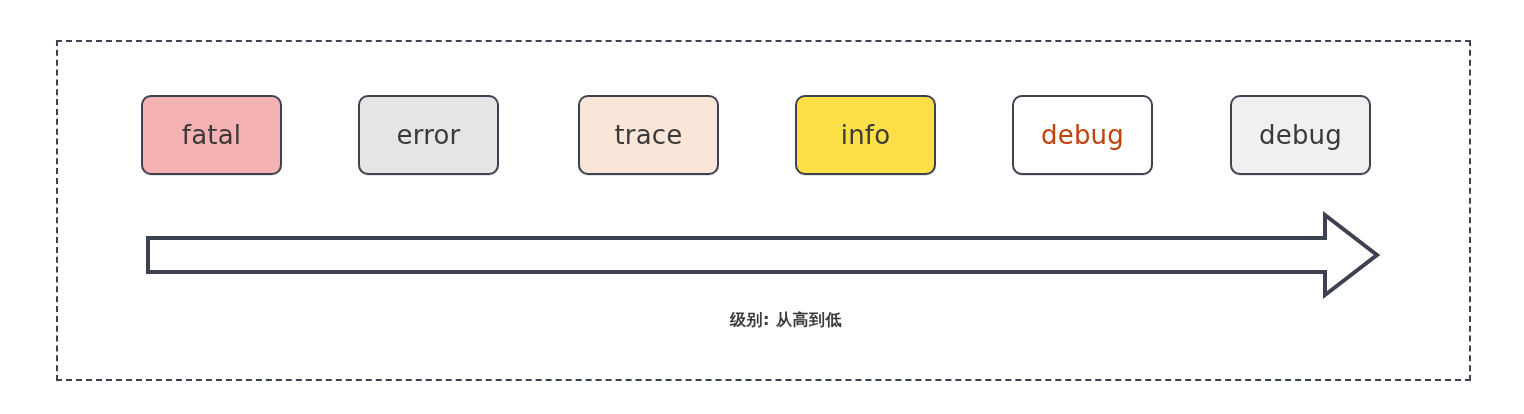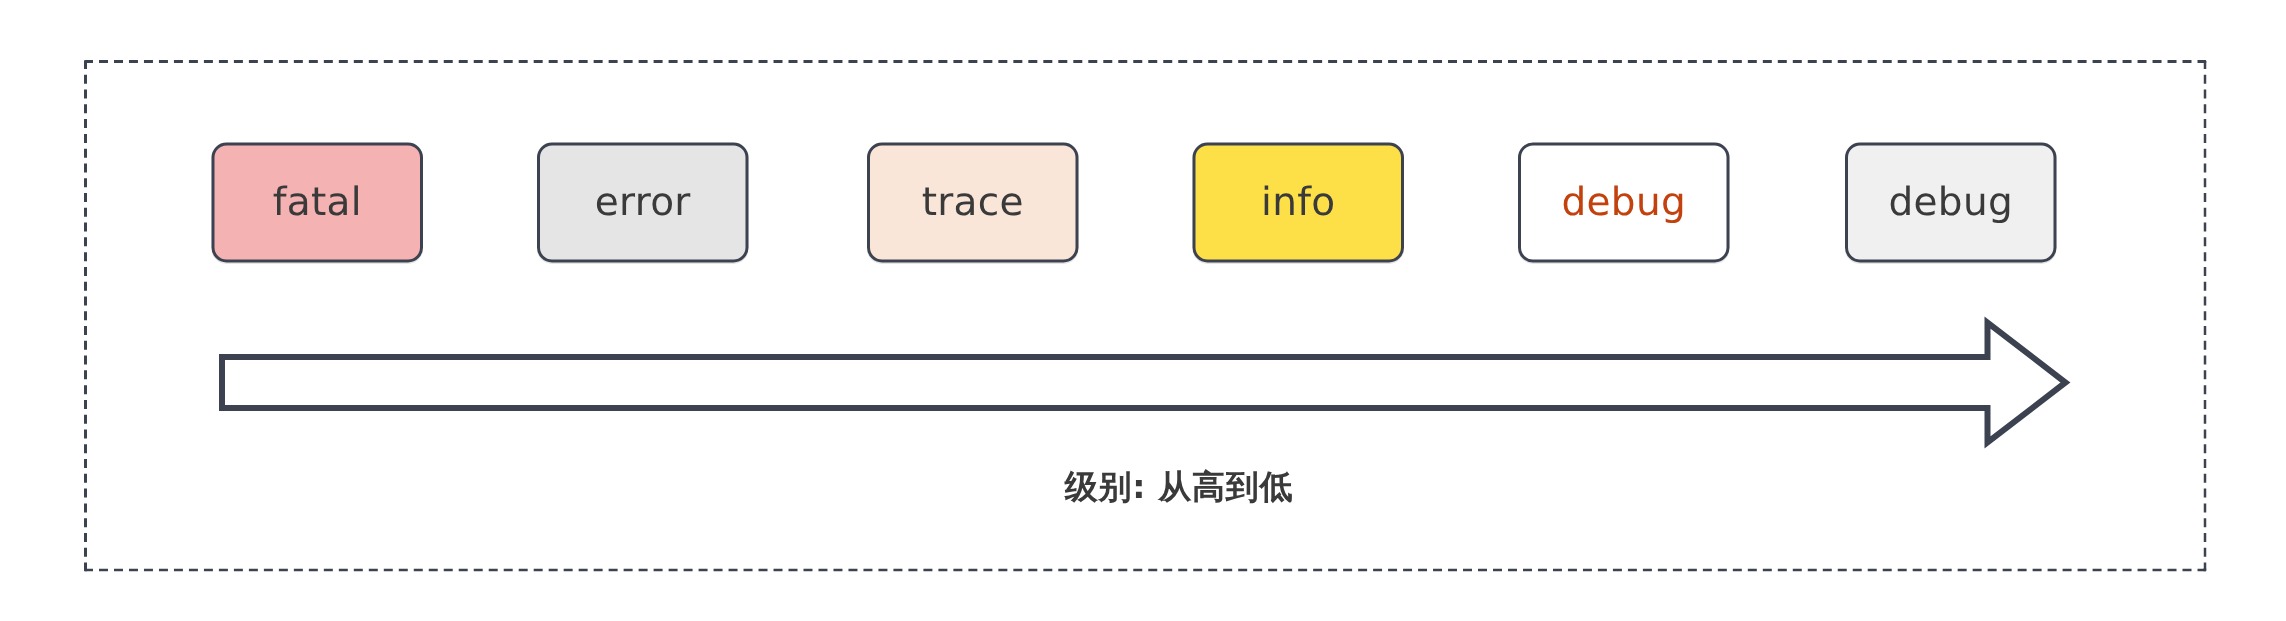--- a/index.html
+++ b/index.html
@@ -81,21 +81,21 @@
     overflow: visible;
   }
 
   
   #arrow-caption {
     position: absolute;
     left: 0;
     top: 310px;
     width: 1524px;
     text-align: center;
-    font-size: 22px;
+    font-size: 16px;
     font-weight: 700;
     color: #3a3a3a;
     letter-spacing: 0.5px;
     font-family: "DejaVu Sans", "Liberation Sans", sans-serif;
   }
   
   #arrow-caption .caption-text {
     display: inline-block;
     transform: translateX(24px);
   }

